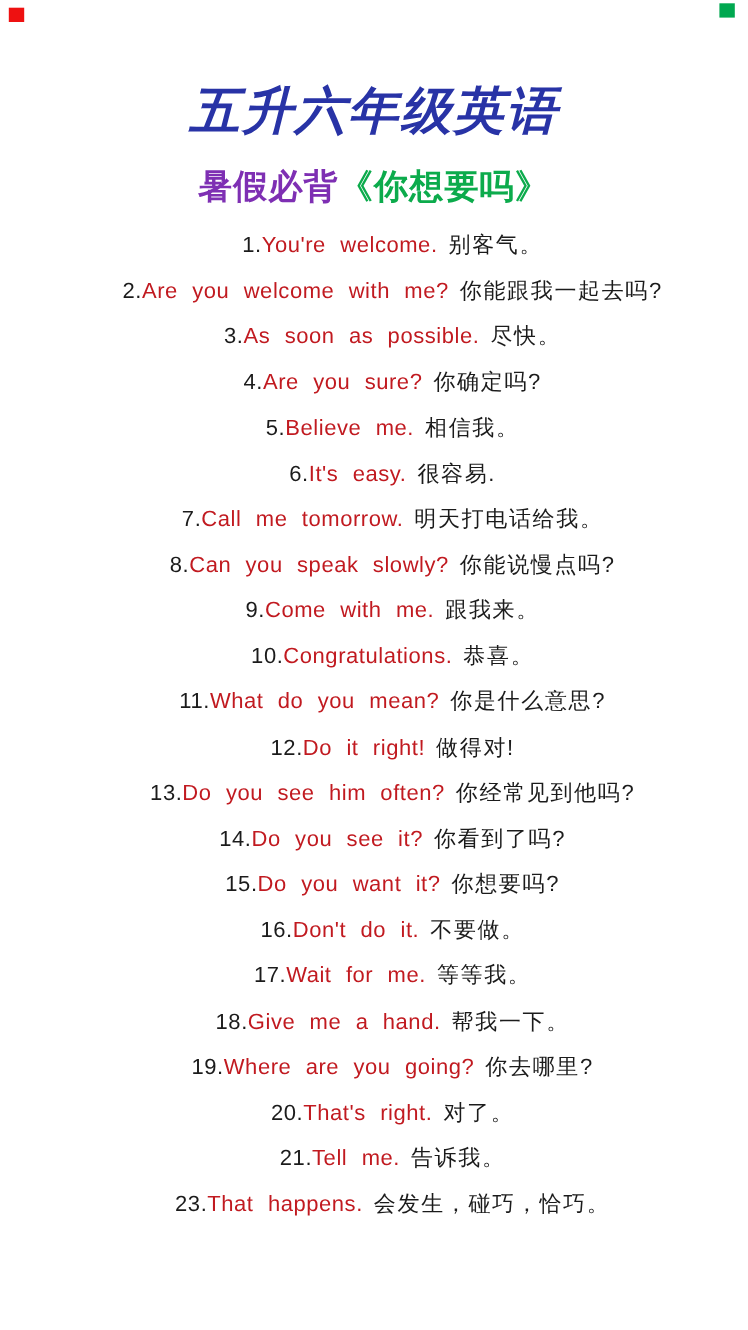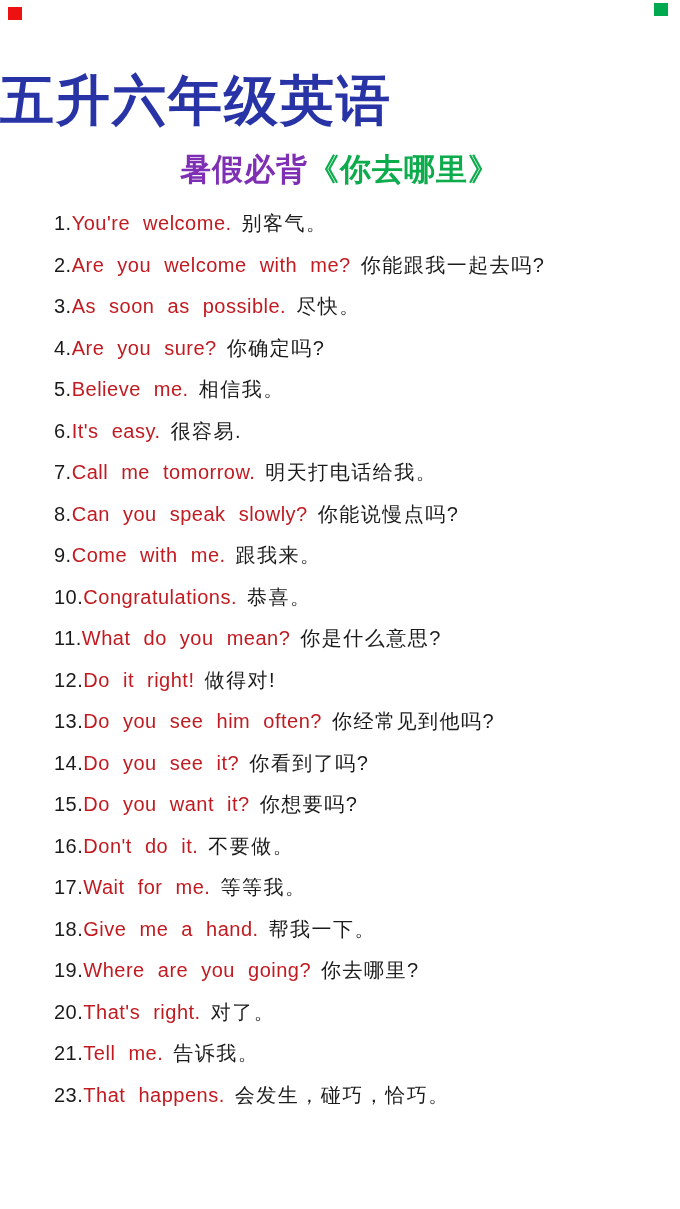--- a/index.html
+++ b/index.html
@@ -20,26 +20,27 @@
     overflow:hidden;
   }
   .corner-mark{
     position:absolute;
     width:14px;height:13px;
   }
   .corner-mark.red{left:8px;top:7px;background:var(--corner-red);}
   .corner-mark.green{right:12px;top:3px;background:var(--corner-green);}
   .page-title{
     margin:72px 0 0 0;
-    text-align:left;
-    font-size:54px;
+    text-align:center;
+    font-size:46px;
     line-height:56px;
     font-weight:700;
     color:var(--title-blue);
     letter-spacing:2px;
+    font-style:italic;
   }
   .page-subtitle{
     margin:20px 0 0 0;
     text-align:center;
     font-size:31px;
     line-height:44px;
     font-weight:700;
     letter-spacing:1px;
   }
   .page-subtitle .part-purple{color:var(--subtitle-purple);}
@@ -47,20 +48,21 @@
   .phrase-list{
     list-style:none;
     margin:11px 0 0 0;
     padding:0 20px 0 54px;
   }
   .phrase-list li{
     font-size:20px;
     line-height:41.5px;
     white-space:nowrap;
     color:var(--text-black);
+    text-align:center;
   }
   .item-num{
     color:var(--text-black);
     letter-spacing:0.5px;
   }
   .item-en{
     color:var(--english-red);
     letter-spacing:0.5px;
     word-spacing:7px;
     margin-right:10px;
@@ -72,21 +74,21 @@
 </style>
 </head>
 <body>
 
 <div class="corner-mark red"></div>
 <div class="corner-mark green"></div>
 
 <h1 class="page-title">五升六年级英语</h1>
 
 <h2 class="page-subtitle">
-  <span class="part-purple">暑假必背</span><span class="part-green">《你去哪里》</span>
+  <span class="part-purple">暑假必背</span><span class="part-green">《你想要吗》</span>
 </h2>
 
 <ul class="phrase-list">
   <li>
     <span class="item-num">1.</span><span class="item-en">You're welcome.</span><span class="item-zh">别客气。</span>
   </li>
 
   <li>
     <span class="item-num">2.</span><span class="item-en">Are you welcome with me?</span><span class="item-zh">你能跟我一起去吗?</span>
   </li>

